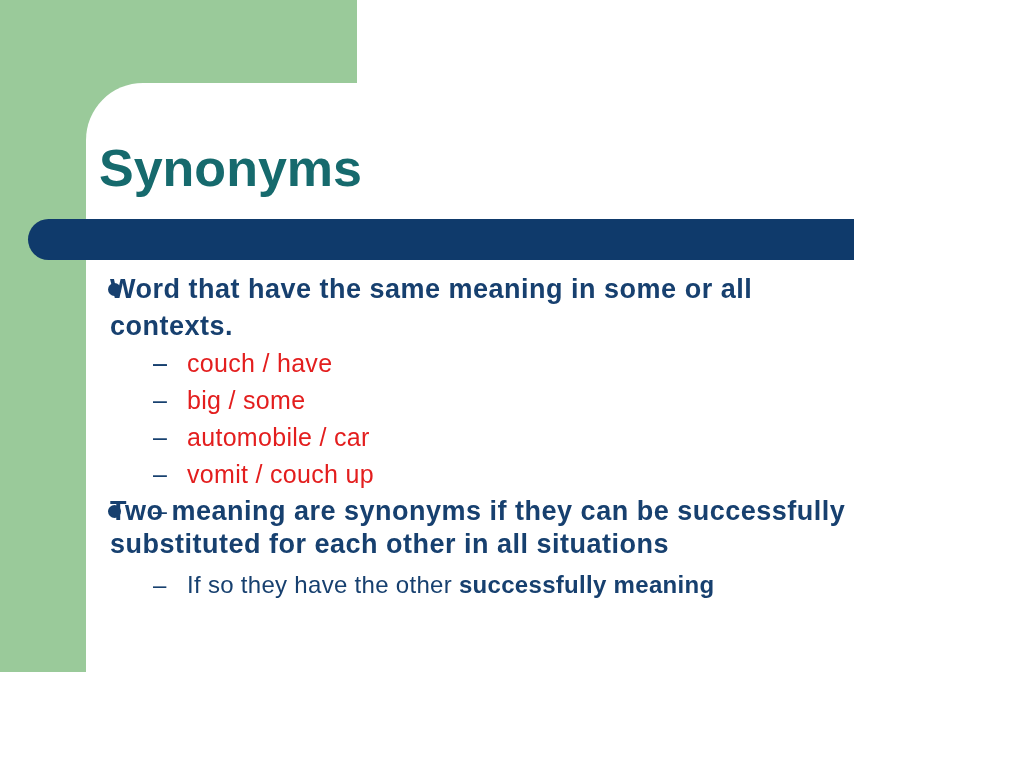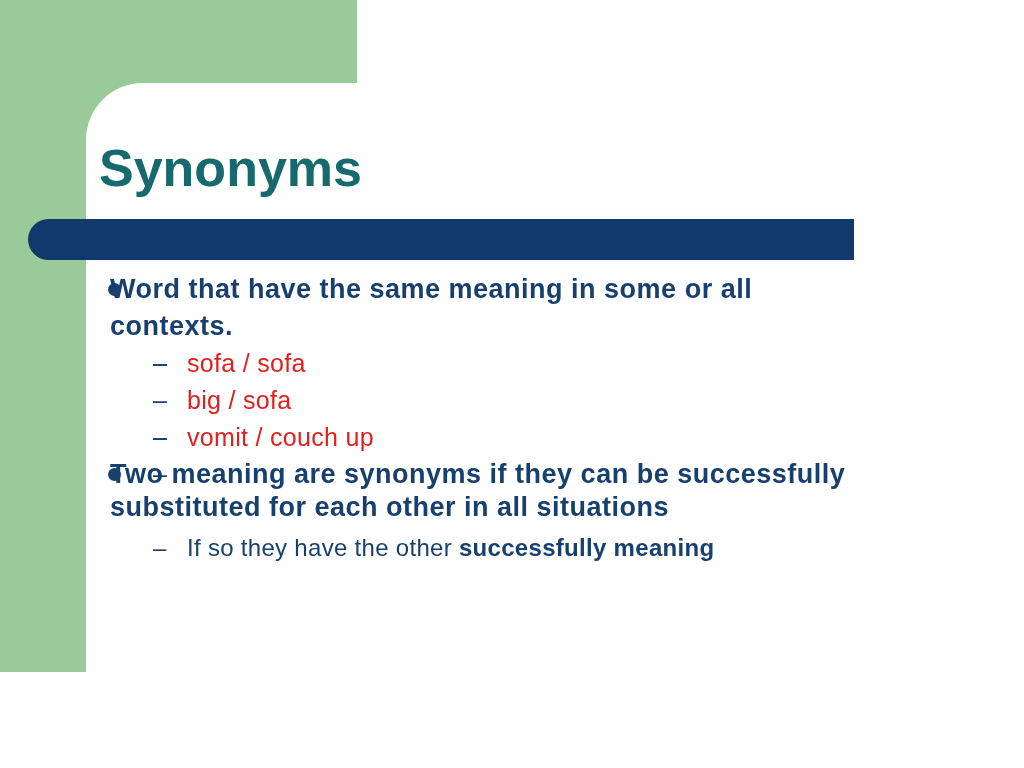--- a/index.html
+++ b/index.html
@@ -105,21 +105,21 @@
 
 <div class="slide">
   <div class="green-top"></div>
   <div class="green-left"></div>
   <div class="white-panel"></div>
   <div class="title">Synonyms</div>
   <div class="divider-bar"></div>
   <div class="content">
       <div class="item lvl1"><span class="dot"></span><span class="txt"><span>Word that have the same meaning in some or all contexts.</span></span></div>
       <div class="item lvl2 red"><span class="dash">–</span></div>
-      <div class="item lvl2 red"><span class="dash">–</span><span class="txt"><span>sofa / sofa</span></span></div>
-      <div class="item lvl2 red"><span class="dash">–</span><span class="txt"><span>big / sofa</span></span></div>
-      <div class="item lvl2 red"><span class="dash">–</span></div>
+      <div class="item lvl2 red"><span class="dash">–</span><span class="txt"><span>couch / have</span></span></div>
+      <div class="item lvl2 red"><span class="dash">–</span><span class="txt"><span>big / some</span></span></div>
+      <div class="item lvl2 red"><span class="dash">–</span><span class="txt"><span>automobile / car</span></span></div>
       <div class="item lvl2 red"><span class="dash">–</span><span class="txt"><span>vomit / couch up</span></span></div>
       <div class="item lvl2 red"><span class="dash">–</span></div>
       <div class="item lvl1"><span class="dot"></span><span class="txt"><span>Two meaning are synonyms if they can be successfully substituted for each other in all situations</span></span></div>
       <div class="item lvl2"><span class="dash">–</span><span class="txt"><span>If so they have the other </span><span class="bold">successfully meaning</span></span></div>
     </div>
 </div>
 
 </body></html>

